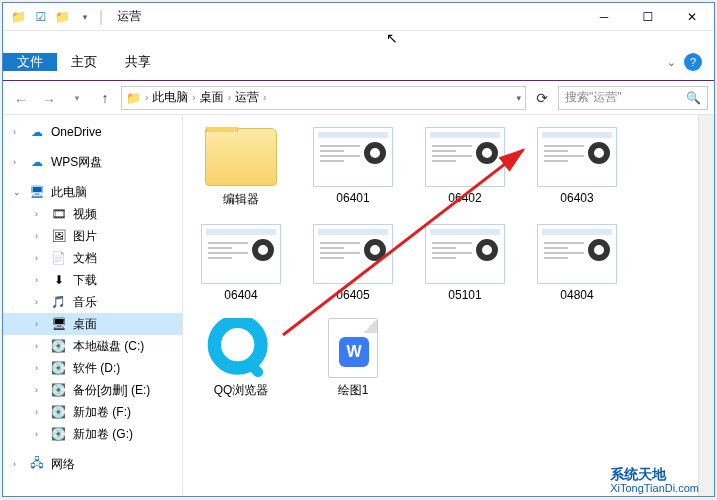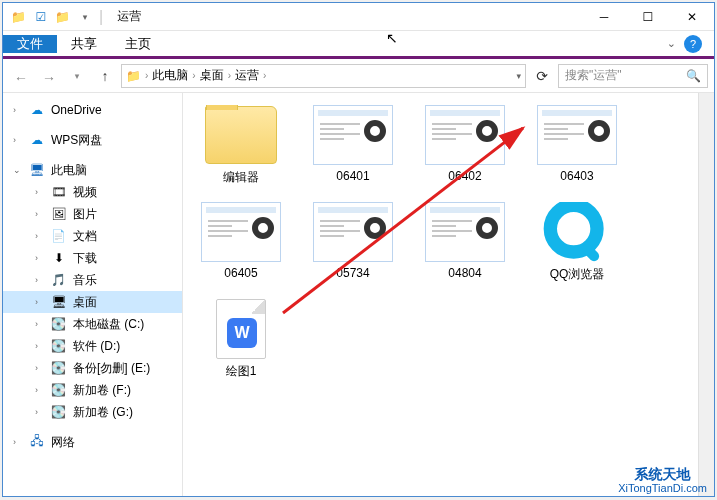--- a/index.html
+++ b/index.html
@@ -4,21 +4,21 @@
 <style>
   * { box-sizing: border-box; margin: 0; padding: 0; font-family: "Microsoft YaHei", "Segoe UI", sans-serif; }
   body { width: 717px; height: 500px; background: #f0f0f0; position: relative; overflow: hidden; }
   .window { width: 713px; height: 495px; margin: 2px; background: #fff; border: 1px solid #4a8ad0; display: flex; flex-direction: column; }
   .titlebar { height: 28px; display: flex; align-items: center; background: #fff; border-bottom: 1px solid #e5e5e5; }
   .qat { display: flex; gap: 6px; padding: 0 8px; align-items: center; }
   .qat-icon { width: 16px; height: 16px; display: flex; align-items: center; justify-content: center; font-size: 12px; }
   .window-title { font-size: 12px; padding-left: 6px; flex: 1; }
   .winctrls { display: flex; }
   .winctrl { width: 44px; height: 28px; display: flex; align-items: center; justify-content: center; font-size: 12px; }
-  .ribbon-tabs { height: 28px; display: flex; align-items: center; border-bottom: 3px solid #701a75; }
+  .ribbon-tabs { height: 28px; display: flex; align-items: flex-start; border-bottom: 1px solid #701a75; margin-top: 22px; }
   .rtab { padding: 0 14px; font-size: 13px; display: flex; align-items: center; cursor: pointer; }
   .rtab.file { background: #1979ca; color: #fff; }
   .ribbon-help { margin-left: auto; display: flex; align-items: center; padding-right: 12px; gap: 8px; }
   .help-icon { width: 18px; height: 18px; border-radius: 50%; background: #1e88e5; color: #fff; display: flex; align-items: center; justify-content: center; font-size: 11px; }
   .navbar { height: 34px; display: flex; align-items: center; padding: 0 6px; gap: 4px; border-bottom: 1px solid #e5e5e5; }
   .navbtn { width: 24px; height: 24px; display: flex; align-items: center; justify-content: center; color: #888; font-size: 14px; }
   .navbtn.enabled { color: #333; }
   .addrbar { flex: 1; height: 24px; border: 1px solid #ccc; display: flex; align-items: center; font-size: 12px; padding: 0 4px; gap: 4px; }
   .crumb { display: flex; align-items: center; gap: 2px; }
   .crumb-sep { color: #888; font-size: 10px; }
@@ -42,21 +42,21 @@
   .app-thumb:after { content:""; position:absolute; right:6px; top:14px; width:22px; height:22px; border:6px solid #333; border-radius:50%; box-sizing:border-box; }
   .app-lines { position:absolute; left:6px; top:14px; width:40px; }
   .app-lines span { display:block; height:2px; background:#c6c6c6; margin:3px 0; }
   .app-lines span.short { width:60%; }
   .wps-thumb { width:50px; height:60px; background:#fff; border:1px solid #ccc; border-radius:2px; position:relative; }
   .wps-thumb:before { content:""; position:absolute; top:0; right:0; width:14px; height:14px; background:linear-gradient(135deg,#fff 50%,#ddd 50%); }
   .wps-thumb .w { position:absolute; top:18px; left:10px; width:30px; height:30px; background:#3a7af2; border-radius:6px; color:#fff; display:flex; align-items:center; justify-content:center; font-size:16px; font-weight:bold; }
   .file-label { font-size: 12px; text-align: center; max-width: 90px; overflow: hidden; text-overflow: ellipsis; white-space: nowrap; }
   .statusbar { height: 24px; border-top: 1px solid #e5e5e5; display: flex; align-items: center; padding: 0 10px; font-size: 12px; color: #333; }
   .arrow { position:absolute; left:90px; top:20px; width:260px; height:210px; pointer-events:none; }
-  .watermark { position:absolute; right:10px; bottom:6px; font-size:11px; color:#0a5bb4; display:flex; flex-direction:column; align-items:center; line-height:1.1; }
+  .watermark { position:absolute; right:18px; bottom:6px; font-size:11px; color:#0a5bb4; display:flex; flex-direction:column; align-items:flex-start; line-height:1.1; }
   .watermark .cn { font-size:14px; font-weight:bold; }
   .scrollbar-y { position:absolute; right:0; top:0; bottom:0; width:16px; background:#f0f0f0; border-left:1px solid #e0e0e0; }
   .cursor-ptr { position:absolute; top:30px; left:386px; font-size:14px; color:#000; pointer-events:none; }
 </style>
 </head>
 <body>
 
 <div class="window">
 
   <div class="titlebar">
@@ -71,22 +71,22 @@
     <span class="cursor-ptr">↖</span>
     <div class="winctrls">
       <div class="winctrl">─</div>
       <div class="winctrl">☐</div>
       <div class="winctrl close">✕</div>
     </div>
   </div>
 
   <div class="ribbon-tabs">
     <div class="rtab file">文件</div>
+    <div class="rtab">主页</div>
     <div class="rtab">共享</div>
-    <div class="rtab">主页</div>
     <div class="ribbon-help">
       <span style="color:#666;font-size:11px">⌄</span>
       <span class="help-icon">?</span>
     </div>
   </div>
 
   <div class="navbar">
     <div class="navbtn">←</div>
     <div class="navbtn">→</div>
     <div class="navbtn" style="font-size:9px">▾</div>
@@ -243,32 +243,43 @@
           </div>
           <div class="file-item">
             <div class="file-thumb app-thumb">
               <div class="app-lines">
                 <span></span>
                 <span class="short"></span>
                 <span></span>
                 <span class="short"></span>
               </div>
             </div>
+            <div class="file-label">06404</div>
+          </div>
+          <div class="file-item">
+            <div class="file-thumb app-thumb">
+              <div class="app-lines">
+                <span></span>
+                <span class="short"></span>
+                <span></span>
+                <span class="short"></span>
+              </div>
+            </div>
             <div class="file-label">06405</div>
           </div>
           <div class="file-item">
             <div class="file-thumb app-thumb">
               <div class="app-lines">
                 <span></span>
                 <span class="short"></span>
                 <span></span>
                 <span class="short"></span>
               </div>
             </div>
-            <div class="file-label">05734</div>
+            <div class="file-label">05101</div>
           </div>
           <div class="file-item">
             <div class="file-thumb app-thumb">
               <div class="app-lines">
                 <span></span>
                 <span class="short"></span>
                 <span></span>
                 <span class="short"></span>
               </div>
             </div>

